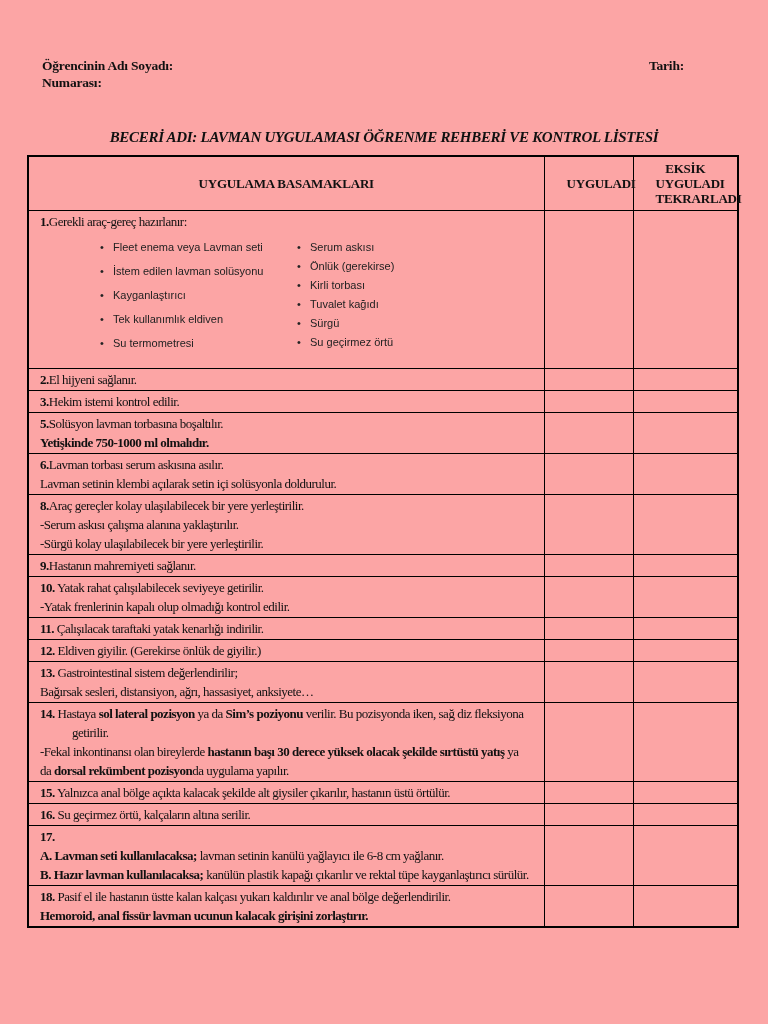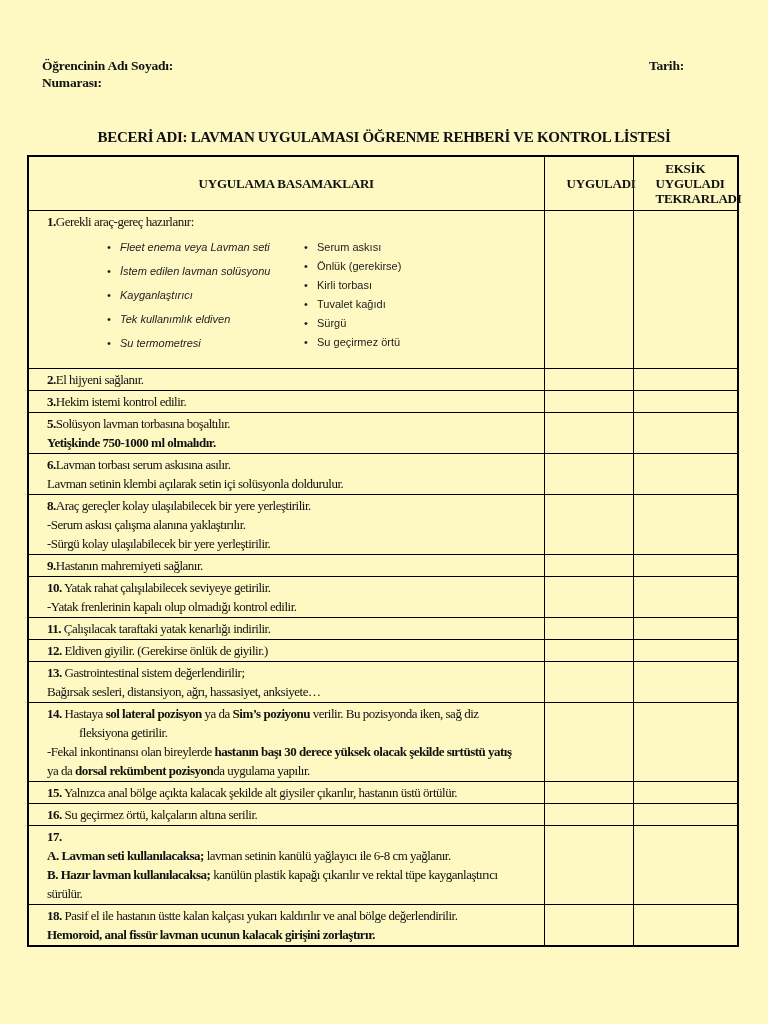--- a/index.html
+++ b/index.html
@@ -1,54 +1,55 @@
 <!DOCTYPE html>
 <html><head>
 <meta charset="utf-8">
 <style>
   html,body{margin:0;padding:0;background:#e8e8e8;}
   .page{
-    width:768px;height:1024px;background:#fef9c3;margin:0 auto;position:relative;
+    width:768px;height:1024px;background:#fca5a5;margin:0 auto;position:relative;
     font-family:"Liberation Serif","DejaVu Serif",serif;color:#111;overflow:hidden;
   }
   .meta{
     display:flex;justify-content:space-between;align-items:flex-start;
     padding:57px 84px 0 42px;font-weight:bold;font-size:13.5px;line-height:17px;
     letter-spacing:-0.2px;
   }
   .meta .left div{margin:0;}
   .doc-title{
     text-align:center;margin-top:38px;font-weight:bold;font-size:15px;
     letter-spacing:-0.3px;
+    font-style:italic;
   }
   table.checklist{
     border-collapse:collapse;margin:9px 0 0 27px;width:710px;table-layout:fixed;
     border:2px solid #000;
   }
   table.checklist th, table.checklist td{border:1px solid #000;}
   col.c-steps{width:516px;} col.c-uyg{width:89px;} col.c-eksik{width:105px;}
   th{
     font-size:13px;font-weight:bold;text-align:center;vertical-align:middle;
     padding:4px 22px;line-height:15px;letter-spacing:-0.2px;
   }
   td.step-cell{
-    padding:1px 18px;font-size:13px;line-height:19px;letter-spacing:-0.5px;
+    padding:1px 11px;font-size:13px;line-height:19px;letter-spacing:-0.5px;
     vertical-align:top;
   }
   td.mark-cell{vertical-align:top;}
   .line{white-space:normal;}
   .b{font-weight:bold;}
   .hang{padding-left:32px;text-indent:-32px;}
   .bullets{
     display:flex;margin:10px 0 6px 58px;
     font-family:"Liberation Sans","DejaVu Sans",sans-serif;
     font-size:11px;letter-spacing:0;color:#222;line-height:13px;
   }
   ul.bcol{list-style:none;margin:0;padding:0;}
-  ul.bcol.left{width:175px;margin-right:22px;font-style:italic;}
+  ul.bcol.left{width:175px;margin-right:22px;}
   ul.bcol li{position:relative;padding-left:15px;}
   ul.bcol.left li{margin-bottom:11px;}
   ul.bcol.right li{margin-bottom:6px;}
   ul.bcol li::before{content:"\2022";position:absolute;left:2px;top:0;}
 </style>
 </head>
 <body>
 
 <div class="page">
 

